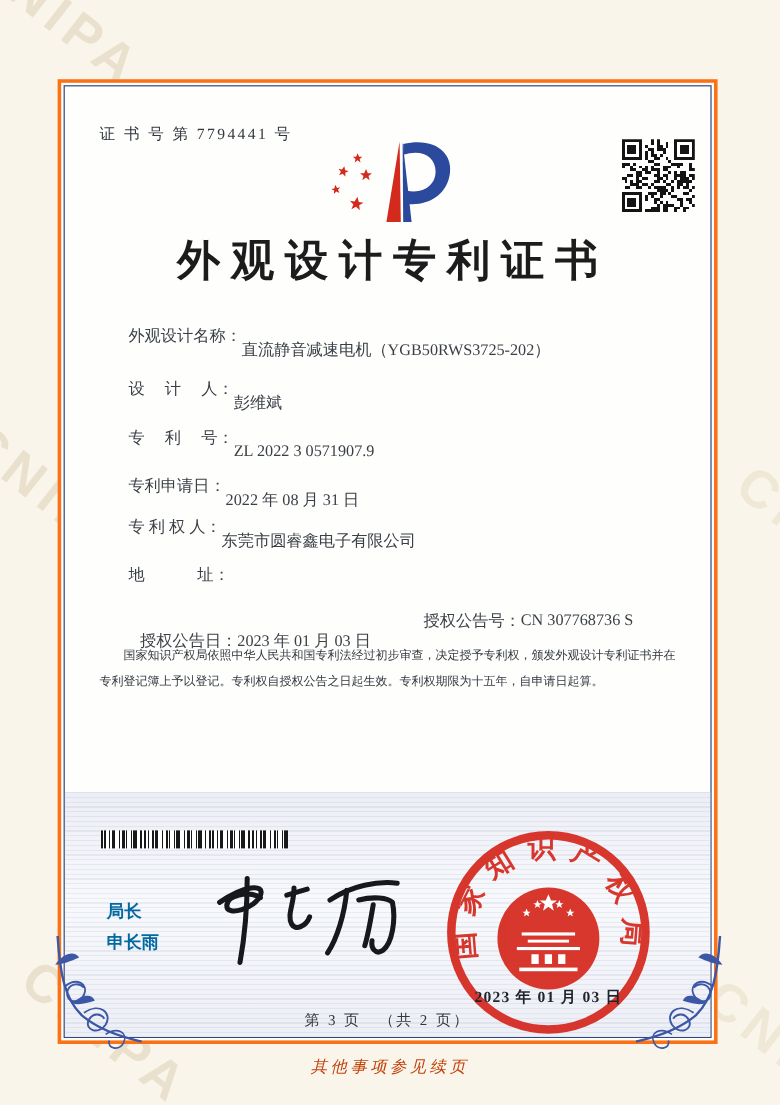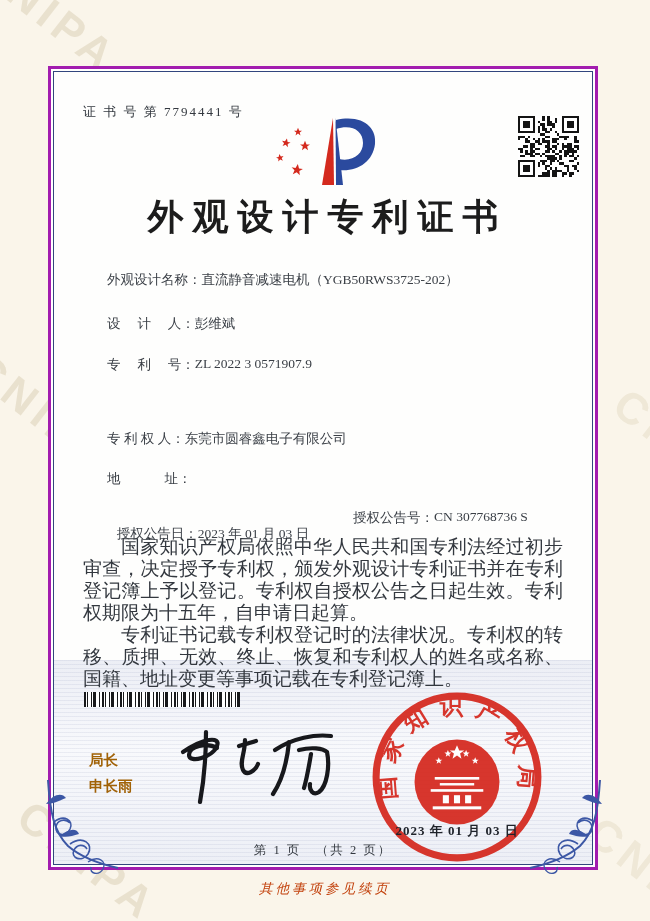--- a/index.html
+++ b/index.html
@@ -16,21 +16,21 @@
     position:absolute; font-family:"Liberation Sans","DejaVu Sans",sans-serif;
     font-weight:bold; font-size:44px; letter-spacing:6px;
     color:rgba(197,180,141,0.30); transform:rotate(38deg);
     white-space:nowrap; pointer-events:none; z-index:1;
   }
   .wm2 { color:rgba(197,180,141,0.20); }
 
   
   .frame {
     position:absolute; left:48px; top:66px; width:550px; height:804px;
-    border:3px solid #a21caf; background:#ffffff; padding:2px; z-index:2;
+    border:3px solid #f97316; background:#ffffff; padding:2px; z-index:2;
   }
   .frame-inner {
     position:relative; width:100%; height:100%;
     border:1px solid #32467e; background:#fefefd; overflow:hidden;
   }
 
   
   .guilloche {
     position:absolute; left:0; right:0; top:588px; bottom:0; z-index:0;
     background:
@@ -52,48 +52,48 @@
     position:absolute; left:0; right:0; top:121px; z-index:3;
     text-align:center; font-size:36px; font-weight:bold;
     letter-spacing:9px; color:#1c1c1c; text-indent:9px;
   }
 
   .field-row {
     position:absolute; left:29px; right:20px; z-index:3;
     font-size:13.5px; color:#3a3f46; white-space:pre; display:flex;
   }
   .field-row .lab { flex:0 0 auto;margin-left:24px; }
-  .field-row .val { flex:0 0 auto; }
+  .field-row .val { flex:0 0 auto;margin-top:12px; }
   .row-0{top:199px} .row-1{top:243px} .row-2{top:284px}
   .row-3{top:324px} .row-4{top:358px} .row-5{top:398px}
   .row-grant{top:437px}
   .grant-pair2{ position:absolute; left:270px; top:0; display:flex; white-space:pre;justify-content:space-between; }
   .grant-wrap{ position:relative; width:100%; display:block; }
 
   .paras {
     position:absolute; left:29px; right:29px; top:464px; z-index:3;
-    font-size:19px; line-height:22px; color:#33383f; text-align:justify;
+    font-size:10px; line-height:22px; color:#33383f; text-align:justify;
   }
   .paras p { text-indent:2em; margin:0; }
 
   .barcode {
     position:absolute; left:30px; top:620px; width:156px; height:15px; z-index:3;
     background:
       repeating-linear-gradient(90deg,
         #17181a 0 2px, #fff 2px 3px,
         #17181a 3px 4px, #fff 4px 7px,
         #17181a 7px 8px, #fff 8px 9px,
         #17181a 9px 12px, #fff 12px 15px,
         #17181a 15px 16px, #fff 16px 18px);
   }
 
   .signer {
     position:absolute; left:35px; top:675px; z-index:3;
     font-family:"Liberation Sans","DejaVu Sans",sans-serif;
-    font-size:14.5px; font-weight:bold; color:#a16207; line-height:26px;
+    font-size:14.5px; font-weight:bold; color:#0369a1; line-height:26px;
   }
   .signature-svg { position:absolute; left:105px; top:652px; width:185px; height:88px; z-index:3; }
 
   .seal { position:absolute; left:314px; top:616px; width:178px; height:178px; z-index:4; }
   .seal svg { width:100%; height:100%; opacity:0.93; }
   .seal-date {
     position:absolute; left:0; right:0; bottom:26px; z-index:5;
     text-align:center; font-size:13px; font-weight:bold;
     color:#1f232a; letter-spacing:1px; white-space:pre;
   }
@@ -371,39 +371,41 @@
 
       <div class="field-row row-0">
         <span class="lab">外观设计名称：</span><span class="val">直流静音减速电机（YGB50RWS3725-202）</span>
       </div>
       <div class="field-row row-1">
         <span class="lab">设　 计　 人：</span><span class="val">彭维斌</span>
       </div>
       <div class="field-row row-2">
         <span class="lab">专　 利　 号：</span><span class="val">ZL 2022 3 0571907.9</span>
       </div>
+      <div class="field-row row-3">
+        <span class="lab">专利申请日：</span><span class="val">2022 年 08 月 31 日</span>
+      </div>
       <div class="field-row row-4">
         <span class="lab">专 利 权 人：</span><span class="val">东莞市圆睿鑫电子有限公司</span>
       </div>
       <div class="field-row row-5">
         <span class="lab">地　　　 址：</span>
       </div>
 
       <div class="field-row row-grant">
         <span class="grant-wrap">
           <span>授权公告日：</span><span>2023 年 01 月 03 日</span>
           <span class="grant-pair2">
             <span>授权公告号：</span><span>CN 307768736 S</span>
           </span>
         </span>
       </div>
 
       <div class="paras">
         <p>国家知识产权局依照中华人民共和国专利法经过初步审查，决定授予专利权，颁发外观设计专利证书并在专利登记簿上予以登记。专利权自授权公告之日起生效。专利权期限为十五年，自申请日起算。</p>
-        <p>专利证书记载专利权登记时的法律状况。专利权的转移、质押、无效、终止、恢复和专利权人的姓名或名称、国籍、地址变更等事项记载在专利登记簿上。</p>
       </div>
 
       <div class="barcode"></div>
 
       <div class="signer">
         <div>局长</div>
         <div>申长雨</div>
       </div>
 
       <div class="signature-svg">
@@ -412,21 +414,21 @@
           <path d="M47,8 C47,28 45,56 41,78"></path>
           <path d="M86,16 C86,30 80,38 84,46 C87,52 96,48 99,40"></path>
           <path d="M80,22 L97,17"></path>
           <path d="M116,26 C134,14 156,10 172,12"></path>
           <path d="M130,18 C128,38 122,58 114,70"></path>
           <path d="M140,26 C152,23 164,24 168,28 C171,42 168,62 160,68 C154,72 150,66 151,60"></path>
           <path d="M152,30 C150,42 148,54 145,64"></path>
         </svg>
       </div>
 
-      <div class="page-indicator">第 1 页　（共 2 页）</div>
+      <div class="page-indicator">第 3 页　（共 2 页）</div>
 
       <div class="seal">
         <svg viewBox="0 0 176 176" xmlns="http://www.w3.org/2000/svg">
           <circle cx="88" cy="88" r="80" fill="none" stroke="#d5281e" stroke-width="7"></circle>
           <path id="sealArc" d="M 31.8 114.2 A 62 62 0 1 1 144.2 114.2" fill="none"></path>
           <text font-size="23" font-weight="bold" fill="#d5281e" letter-spacing="11" font-family="'Liberation Serif',serif">
             <textPath href="#sealArc" startOffset="50%" text-anchor="middle">国家知识产权局</textPath>
           </text>
           <g>
             <circle cx="88" cy="93" r="42" fill="#d5281e"></circle>

